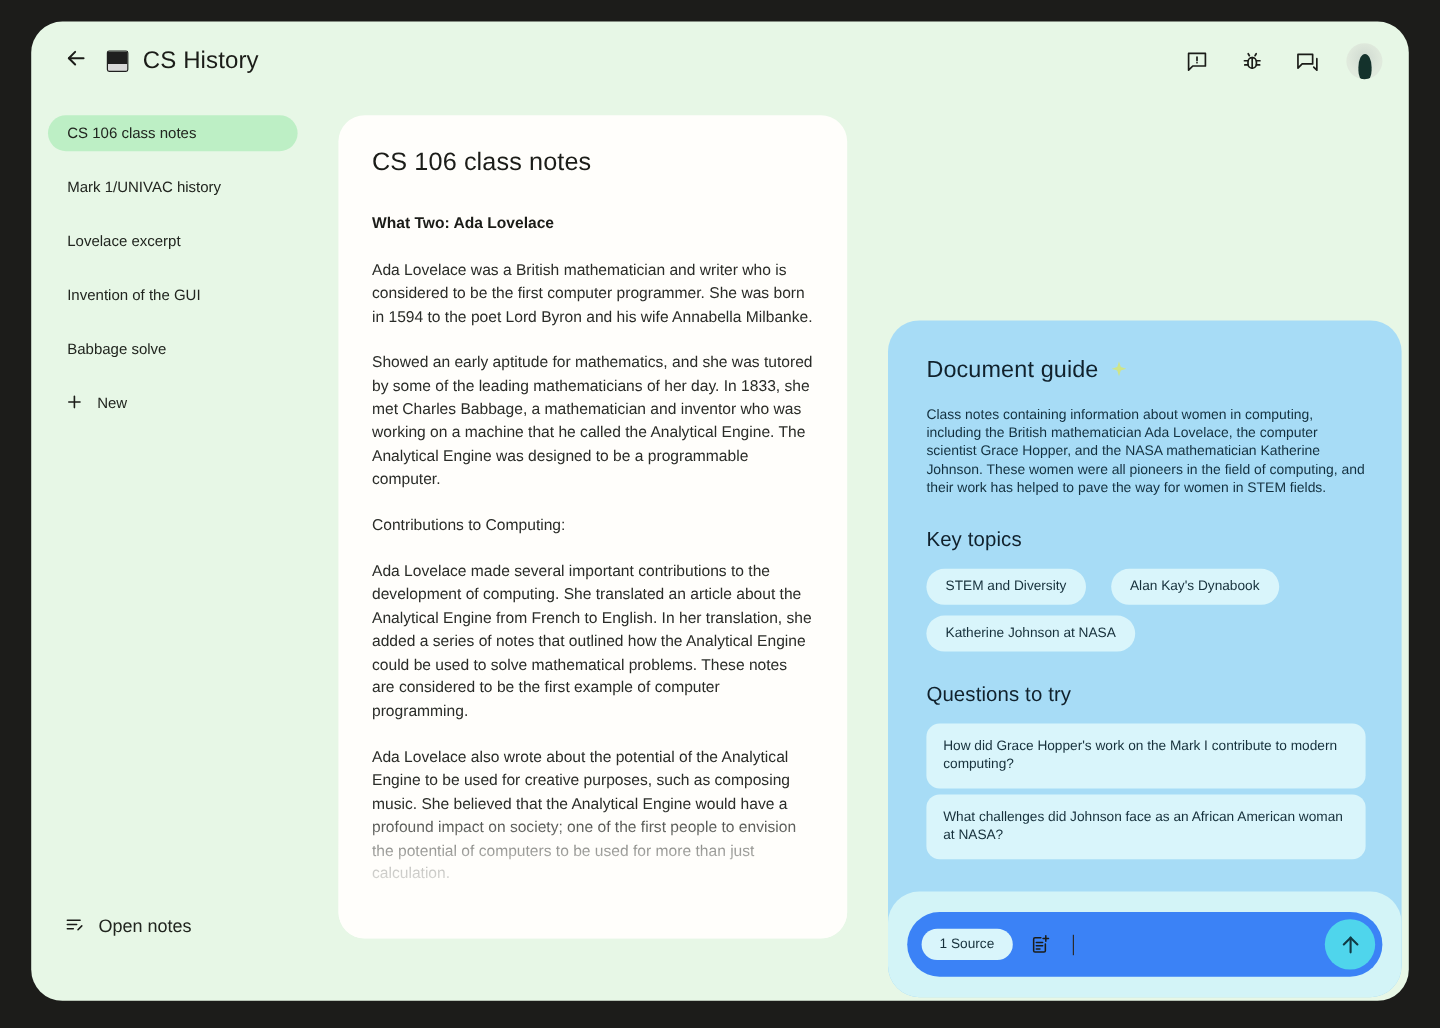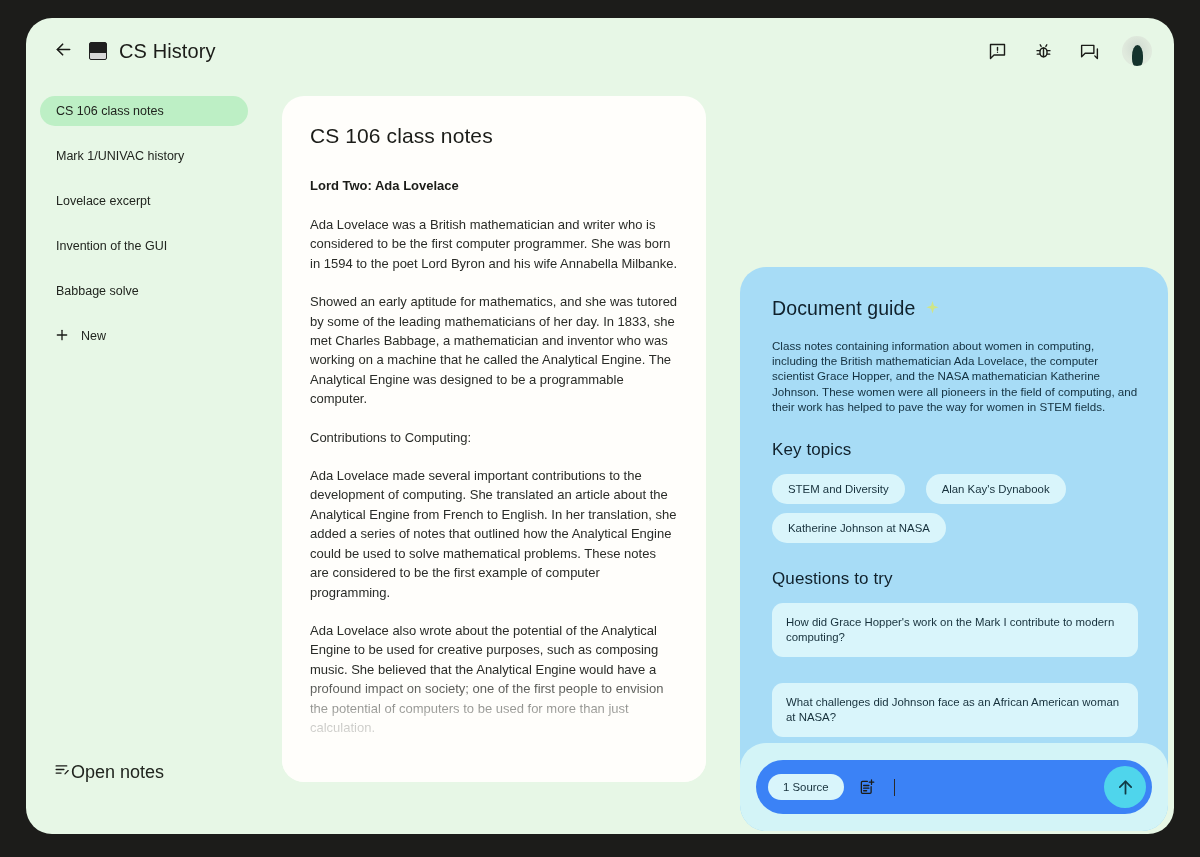--- a/index.html
+++ b/index.html
@@ -118,24 +118,24 @@
     margin-top: 8px;
     cursor: pointer;
     font-size: 12.5px;
     color: #21251f;
   }
   .side-new svg { width: 16px; height: 16px; flex: none; }
   .open-notes {
     position: absolute;
     left: 14px;
     bottom: 48px;
-    display: flex; align-items: center; 
+    display: flex; align-items: center; gap: 11px;
     padding: 0 14px;
     height: 28px;
-    font-size: 18px;
+    font-size: 15px;
     color: #21251f;
     cursor: pointer;
     justify-content: center;
   }
   .open-notes svg { width: 17px; height: 17px; flex: none; }
 
   
   .doc-card {
     position: absolute;
     left: 256px;
@@ -221,21 +221,21 @@
   }
   .chip {
     background: #d9f5fb;
     border-radius: 16px;
     padding: 9px 16px;
     font-size: 11.4px;
     color: #16303b;
     cursor: pointer;
     white-space: nowrap;
   }
-  .qcards { display: flex; flex-direction: column; gap: 26px; }
+  .qcards { display: flex; flex-direction: column; gap: 5px; }
   .qcard {
     background: #d9f5fb;
     border-radius: 11px;
     padding: 12px 14px;
     font-size: 11.4px;
     line-height: 15px;
     color: #16303b;
     cursor: pointer;
   }
 
@@ -389,21 +389,21 @@
             <path d="M20 13.5l-4.5 4.6"></path>
           </svg>
         </span>
         <span>Open notes</span>
       </div>
     </div>
 
     <div class="doc-card">
       <div class="doc-inner">
         <div class="doc-title">CS 106 class notes</div>
-        <div class="doc-sub">Lord Two: Ada Lovelace</div>
+        <div class="doc-sub">What Two: Ada Lovelace</div>
         <p class="doc-p">Ada Lovelace was a British mathematician and writer who is considered to be the first computer programmer. She was born in 1594 to the poet Lord Byron and his wife Annabella Milbanke.</p>
         <p class="doc-p">Showed an early aptitude for mathematics, and she was tutored by some of the leading mathematicians of her day. In 1833, she met Charles Babbage, a mathematician and inventor who was working on a machine that he called the Analytical Engine. The Analytical Engine was designed to be a programmable computer.</p>
         <p class="doc-p">Contributions to Computing:</p>
         <p class="doc-p">Ada Lovelace made several important contributions to the development of computing. She translated an article about the Analytical Engine from French to English. In her translation, she added a series of notes that outlined how the Analytical Engine could be used to solve mathematical problems. These notes are considered to be the first example of computer programming.</p>
         <p class="doc-p">Ada Lovelace also wrote about the potential of the Analytical Engine to be used for creative purposes, such as composing music. She believed that the Analytical Engine would have a profound impact on society; one of the first people to envision the potential of computers to be used for more than just calculation.</p>
       </div>
       <div class="doc-fade"></div>
     </div>
 
     <div class="guide-panel">

